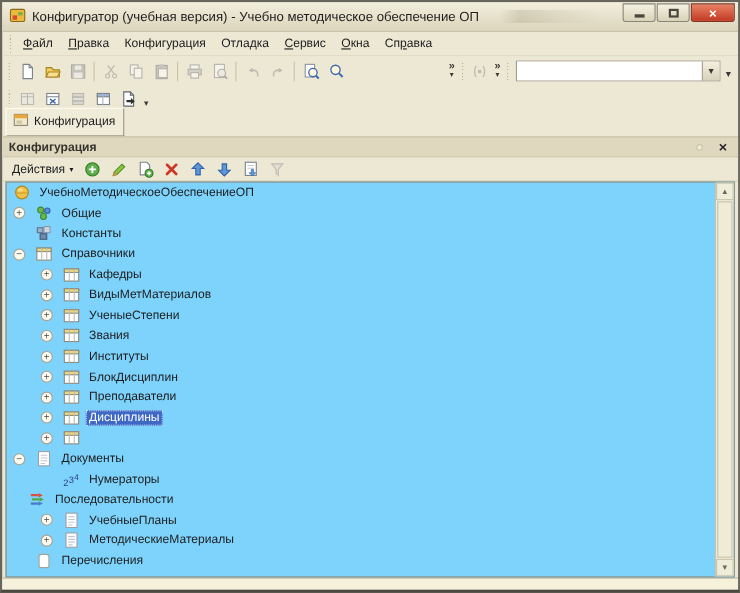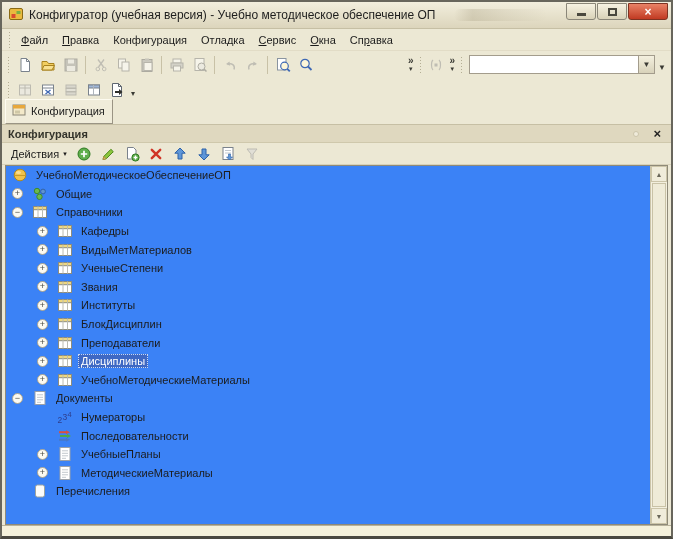--- a/index.html
+++ b/index.html
@@ -58,21 +58,21 @@
   .panel-title{font-weight:bold;color:#33332B;flex:1;}
   .panel-dot{width:6px;height:6px;border-radius:50%;background:#EFEBDA;border:1px solid #CCC5AA;margin-right:10px;}
   .panel-close{font-size:13px;font-weight:bold;color:#222;padding:0 4px;line-height:13px;}
   .actionsbar{height:22px;flex:0 0 22px;display:flex;align-items:center;padding:0 4px;gap:1px;
     border-bottom:1px solid #D8D2BA;}
   .actions-label{display:flex;align-items:center;gap:4px;padding:2px 5px;}
   .actions-label .dn{font-size:7px;}
   .abtn{width:22px;height:20px;display:flex;align-items:center;justify-content:center;}
   .abtn.disabled{filter:grayscale(1) opacity(.55);}
   
-  .tree-wrap{flex:1 1 auto;margin:0 3px;position:relative;background:#3b82f6;
+  .tree-wrap{flex:1 1 auto;margin:0 3px;position:relative;background:#7dd3fc;
     border:1px solid #8F8A78;overflow:hidden;}
   .tree{position:absolute;inset:0 17px 0 0;overflow:hidden;}
   .tree-row{height:18.6px;display:flex;align-items:center;white-space:nowrap;}
   .expander{width:11px;height:11px;flex:0 0 11px;border:1px solid #A8A290;border-radius:50%;
     background:#FCFAF1;color:#4E4E46;font-size:9px;line-height:9px;text-align:center;margin-right:9px;}
   .exp-spacer{width:20px;flex:0 0 20px;}
   .tree-ico{width:16px;height:16px;flex:0 0 16px;display:flex;align-items:center;justify-content:center;}
   .tree-label{margin-left:5px;padding:1px 3px;}
   .tree-label.selected{background:#3E68C4;color:#fff;outline:1px dotted #C9D8F2;outline-offset:-1px;}
   
@@ -365,20 +365,31 @@
           <span class="tree-ico">
             <svg width="16" height="16" viewBox="0 0 16 16">
               <circle cx="5" cy="5" r="2.7" fill="#6CB84E" stroke="#3E8A2C"></circle>
               <circle cx="11" cy="5.5" r="2.4" fill="#5E92D0" stroke="#2F62A8"></circle>
               <circle cx="7.5" cy="10.8" r="2.7" fill="#6CB84E" stroke="#3E8A2C"></circle>
             </svg>
           </span>
           <span class="tree-label">Общие</span>
         </div>
         <div class="tree-row" style="padding-left: 6px;">
+          <span class="exp-spacer"></span>
+          <span class="tree-ico">
+            <svg width="16" height="16" viewBox="0 0 16 16">
+              <rect x="2" y="3" width="5" height="4.5" fill="#9FB2CC" stroke="#5E7290"></rect>
+              <rect x="8" y="2" width="5.5" height="5.5" fill="#CDD5E0" stroke="#8A96A8"></rect>
+              <rect x="4.5" y="8.5" width="6" height="5" fill="#7289AC" stroke="#46587A"></rect>
+            </svg>
+          </span>
+          <span class="tree-label">Константы</span>
+        </div>
+        <div class="tree-row" style="padding-left: 6px;">
           <span class="expander">−</span>
           <span class="tree-ico">
             <svg width="16" height="16" viewBox="0 0 16 16">
               <rect x="1.5" y="2.5" width="13" height="11" fill="#fff" stroke="#8C8C80"></rect>
               <rect x="1.5" y="2.5" width="13" height="3.2" fill="#EFD87E" stroke="#8C8C80"></rect>
               <line x1="6" y1="2.5" x2="6" y2="13.5" stroke="#BCBCB2"></line>
               <line x1="10.5" y1="2.5" x2="10.5" y2="13.5" stroke="#BCBCB2"></line>
             </svg>
           </span>
           <span class="tree-label">Справочники</span>
@@ -482,21 +493,20 @@
         <div class="tree-row" style="padding-left: 31px;">
           <span class="expander">+</span>
           <span class="tree-ico">
             <svg width="16" height="16" viewBox="0 0 16 16">
               <rect x="1.5" y="2.5" width="13" height="11" fill="#fff" stroke="#8C8C80"></rect>
               <rect x="1.5" y="2.5" width="13" height="3.2" fill="#EFD87E" stroke="#8C8C80"></rect>
               <line x1="6" y1="2.5" x2="6" y2="13.5" stroke="#BCBCB2"></line>
               <line x1="10.5" y1="2.5" x2="10.5" y2="13.5" stroke="#BCBCB2"></line>
             </svg>
           </span>
-          <span class="tree-label">УчебноМетодическиеМатериалы</span>
         </div>
         <div class="tree-row" style="padding-left: 6px;">
           <span class="expander">−</span>
           <span class="tree-ico">
             <svg width="16" height="16" viewBox="0 0 16 16">
               <rect x="3" y="1.5" width="10" height="13" fill="#fff" stroke="#9AA0A8"></rect>
               <line x1="5" y1="4.8" x2="11" y2="4.8" stroke="#C2C8CE"></line>
               <line x1="5" y1="7.3" x2="11" y2="7.3" stroke="#C2C8CE"></line>
               <line x1="5" y1="9.8" x2="11" y2="9.8" stroke="#C2C8CE"></line>
               <line x1="5" y1="12.3" x2="9" y2="12.3" stroke="#C2C8CE"></line>
@@ -508,21 +518,21 @@
           <span class="exp-spacer"></span>
           <span class="tree-ico">
             <svg width="16" height="16" viewBox="0 0 16 16">
               <text x="0.5" y="13.5" font-size="8.5" fill="#2E3E8C" font-family="Liberation Sans,sans-serif">2</text>
               <text x="5.5" y="11" font-size="8.5" fill="#2E3E8C" font-family="Liberation Sans,sans-serif">3</text>
               <text x="10.5" y="8" font-size="7.5" fill="#2E3E8C" font-family="Liberation Sans,sans-serif">4</text>
             </svg>
           </span>
           <span class="tree-label">Нумераторы</span>
         </div>
-        <div class="tree-row" style="padding-left: 31px;">
+        <div class="tree-row" style="">
           <span class="exp-spacer"></span>
           <span class="tree-ico">
             <svg width="16" height="16" viewBox="0 0 16 16">
               <path d="M2 3.2h7v2H2z" fill="#D85040"></path>
               <path d="M9 2.2l4 2-4 2z" fill="#D85040"></path>
               <path d="M3 7h7v2H3z" fill="#50A848"></path>
               <path d="M10 6l4 2-4 2z" fill="#50A848"></path>
               <path d="M2 10.8h7v2H2z" fill="#4878C8"></path>
               <path d="M9 9.8l4 2-4 2z" fill="#4878C8"></path>
             </svg>

